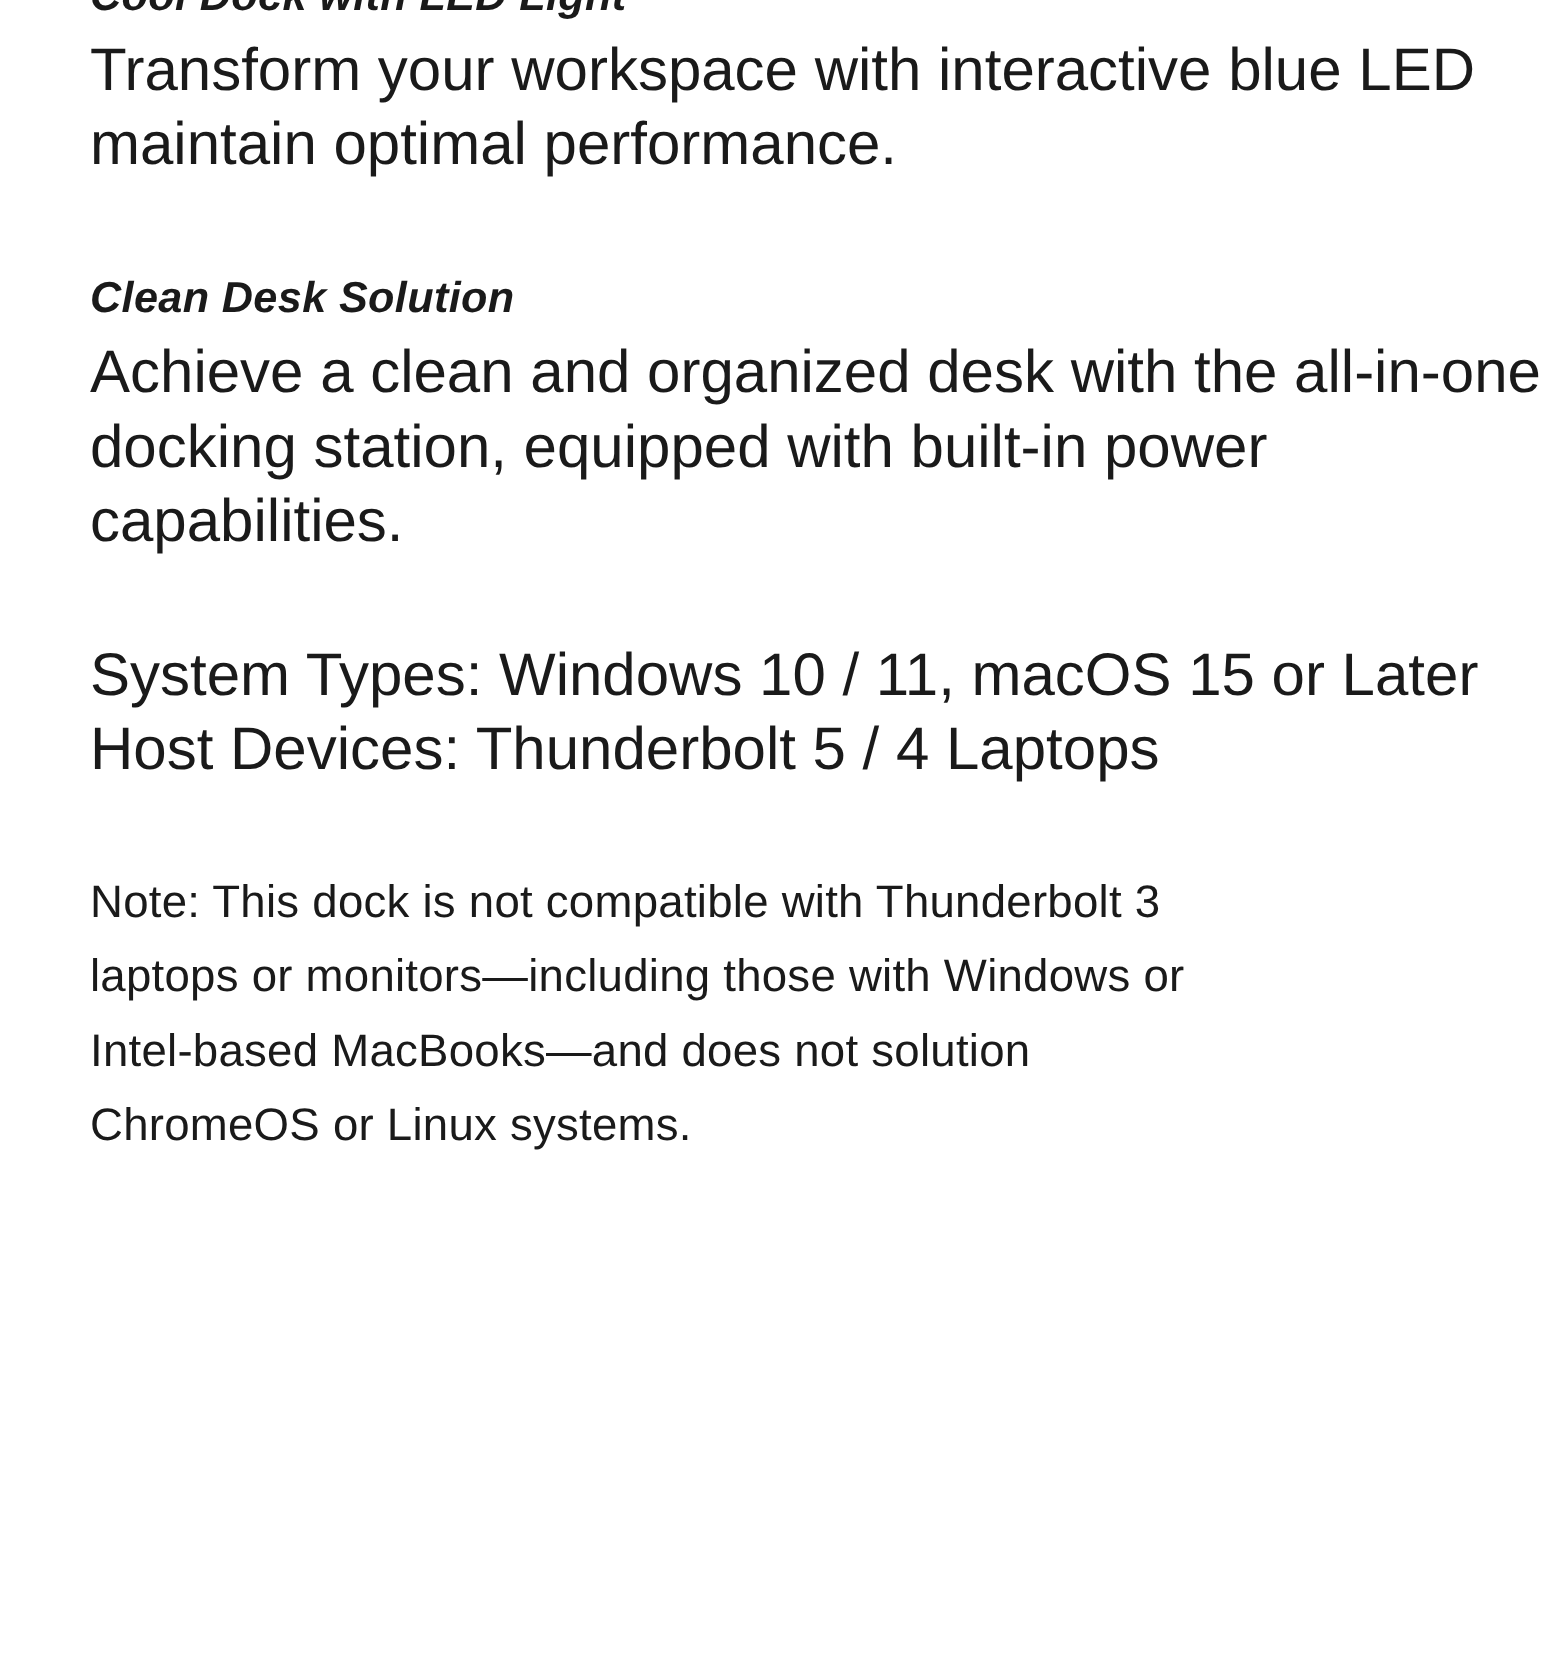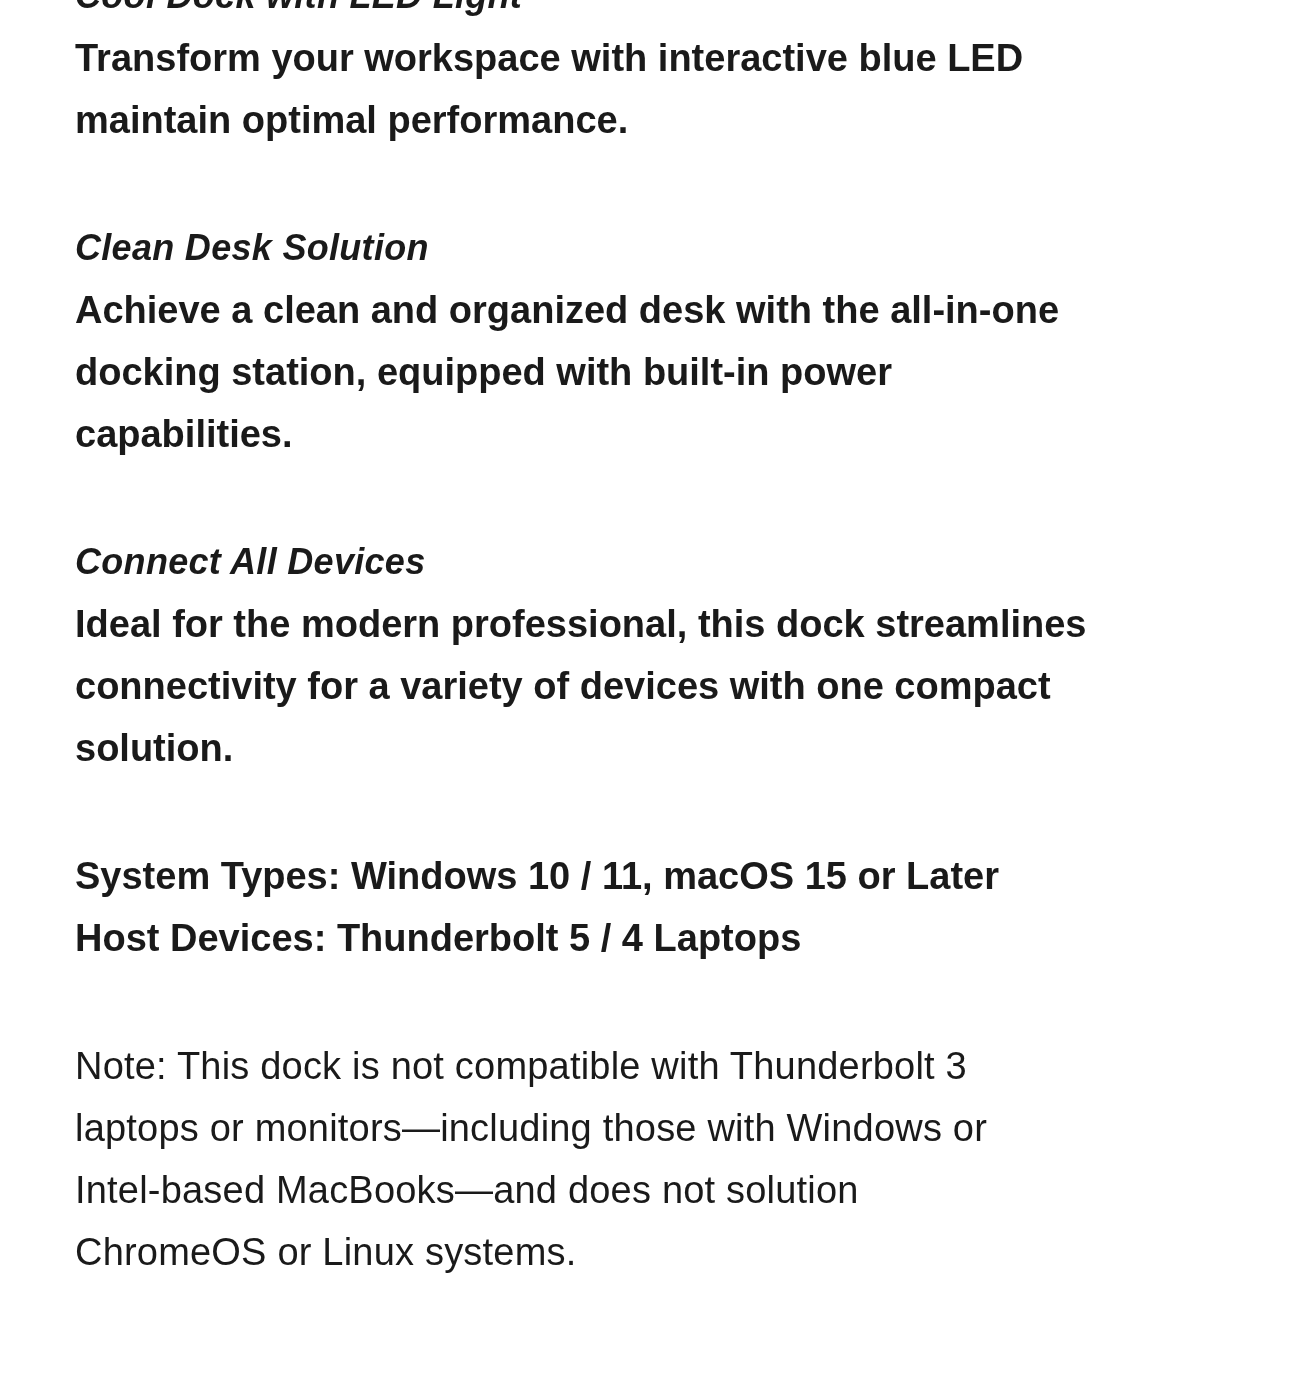--- a/index.html
+++ b/index.html
@@ -24,22 +24,22 @@
   }
   .heading-line {
     font-size: 36px;
     font-weight: 700;
     line-height: 62px;
     white-space: nowrap;
     letter-spacing: 0.3px;
     font-style: italic;
   }
   .body-line {
-    font-size: 38px;
-    font-weight: 700;
+    font-size: 50px;
+    font-weight: 400;
     line-height: 62px;
     white-space: nowrap;
   }
   .note .note-line {
     font-size: 38px;
     font-weight: 400;
     line-height: 62px;
     white-space: nowrap;
     letter-spacing: 0.2px;
   }
@@ -55,26 +55,20 @@
     <div class="body-line">maintain optimal performance.</div>
   </div>
 
   <div class="section">
     <div class="heading-line">Clean Desk Solution</div>
     <div class="body-line">Achieve a clean and organized desk with the all-in-one</div>
     <div class="body-line">docking station, equipped with built-in power</div>
     <div class="body-line">capabilities.</div>
   </div>
 
-  <div class="section">
-    <div class="heading-line">Connect All Devices</div>
-    <div class="body-line">Ideal for the modern professional, this dock streamlines</div>
-    <div class="body-line">connectivity for a variety of devices with one compact</div>
-    <div class="body-line">solution.</div>
-  </div>
 
   <div class="section">
     <div class="body-line">System Types: Windows 10 / 11, macOS 15 or Later</div>
     <div class="body-line">Host Devices: Thunderbolt 5 / 4 Laptops</div>
   </div>
 
   <div class="section note">
     <div class="note-line">Note: This dock is not compatible with Thunderbolt 3</div>
     <div class="note-line">laptops or monitors—including those with Windows or</div>
     <div class="note-line">Intel-based MacBooks—and does not solution</div>

